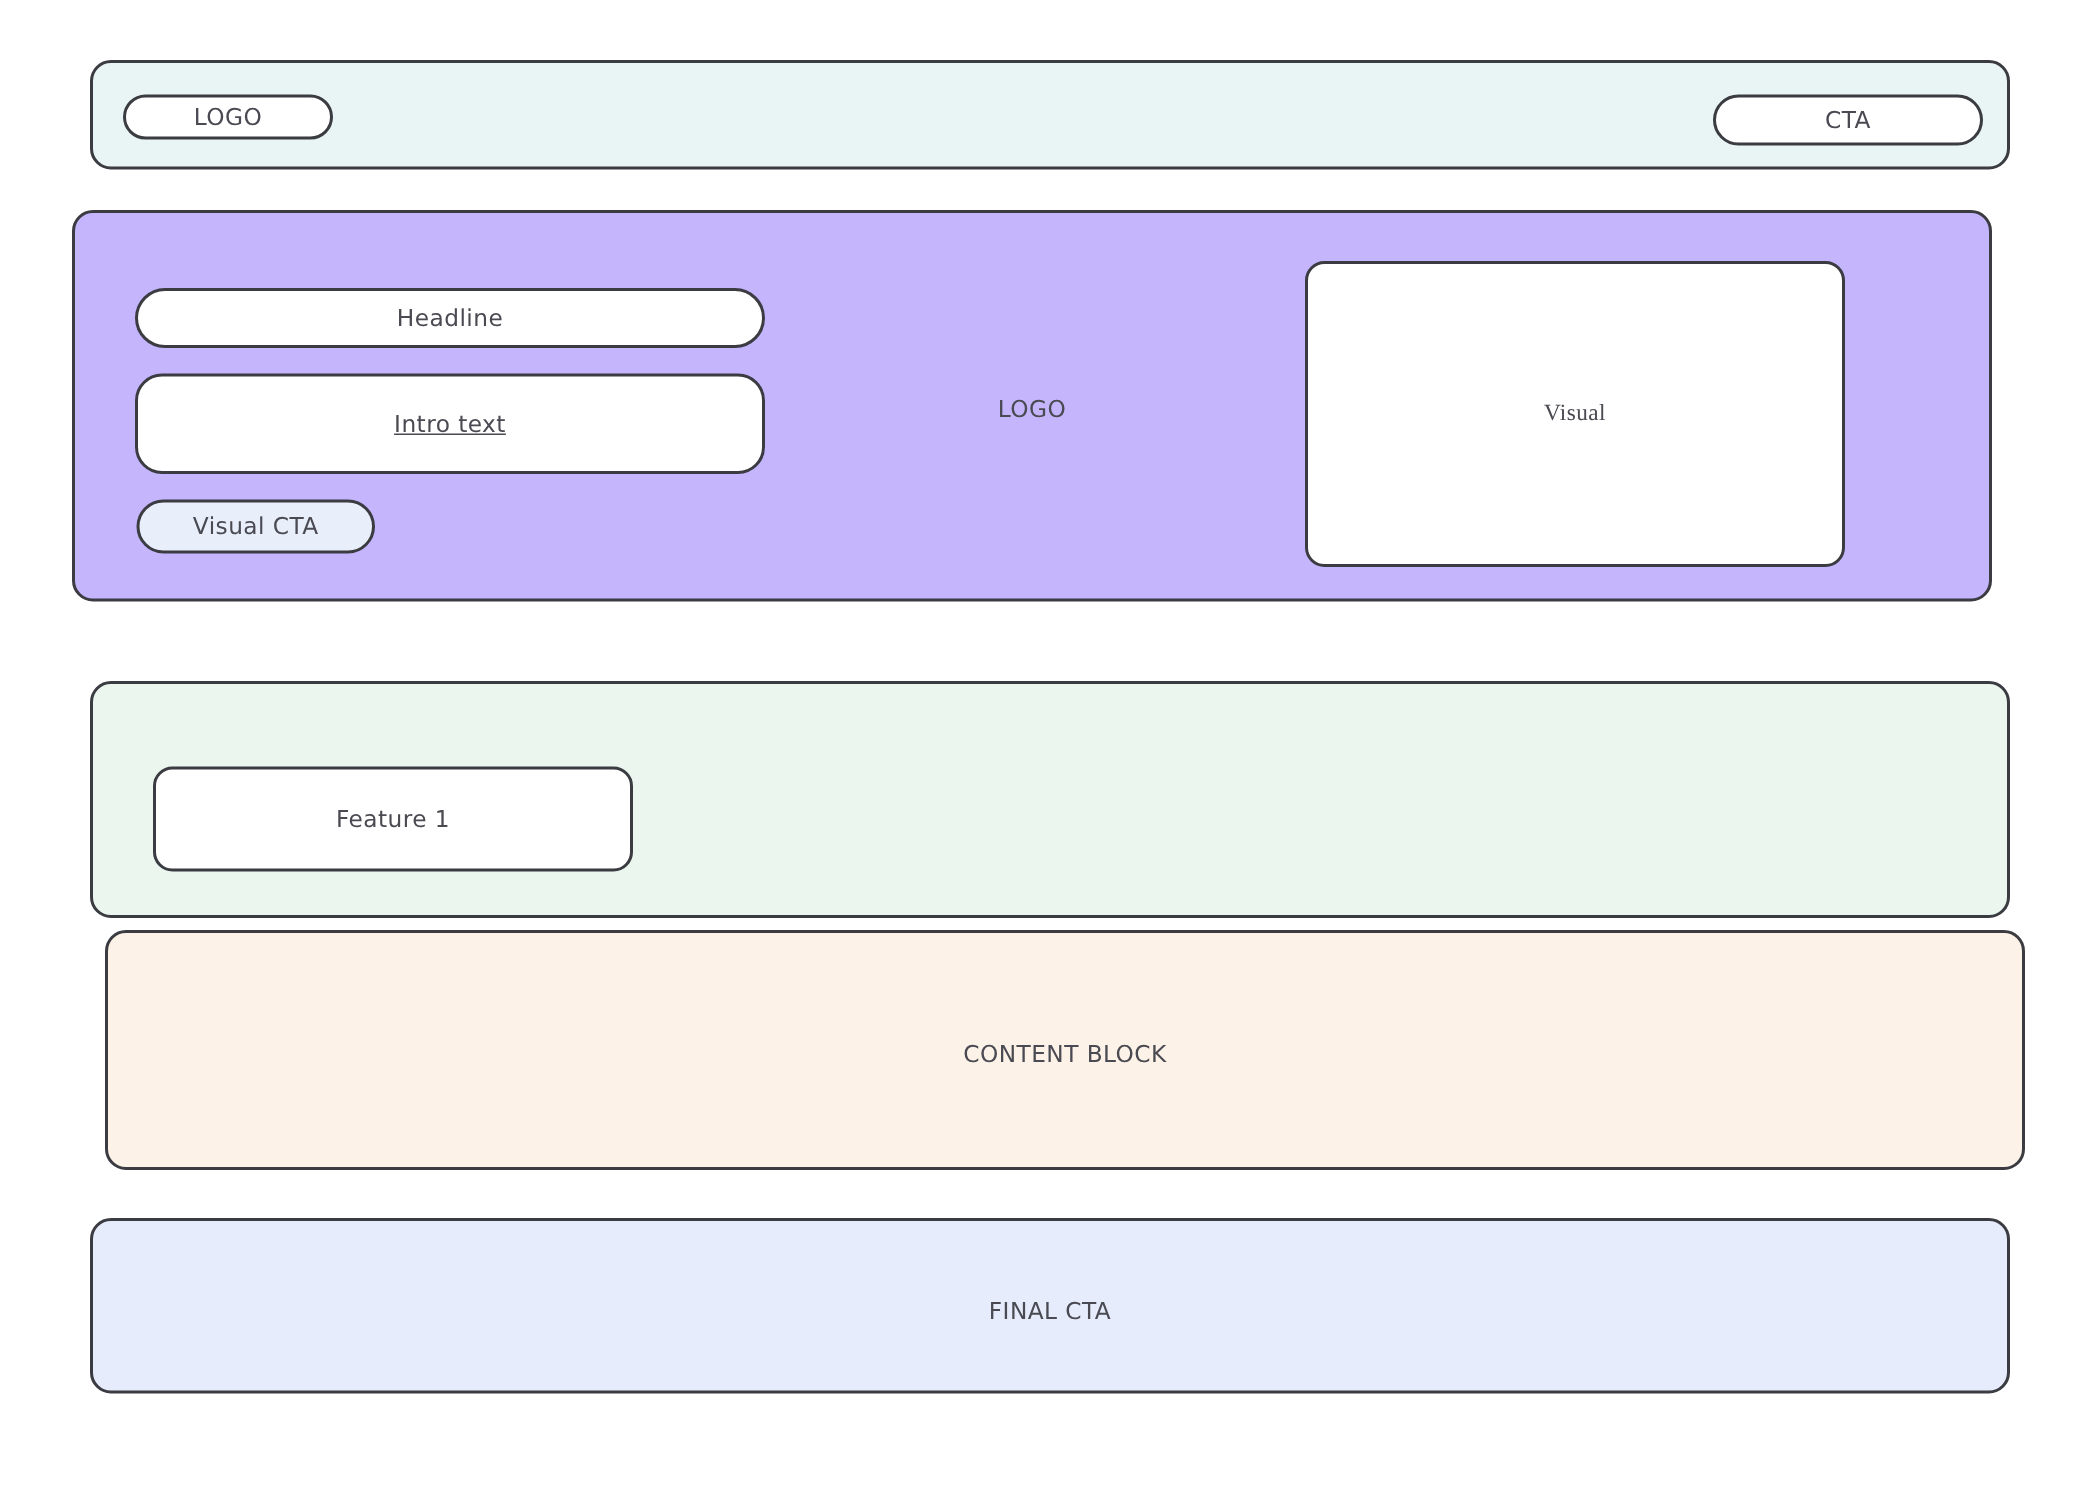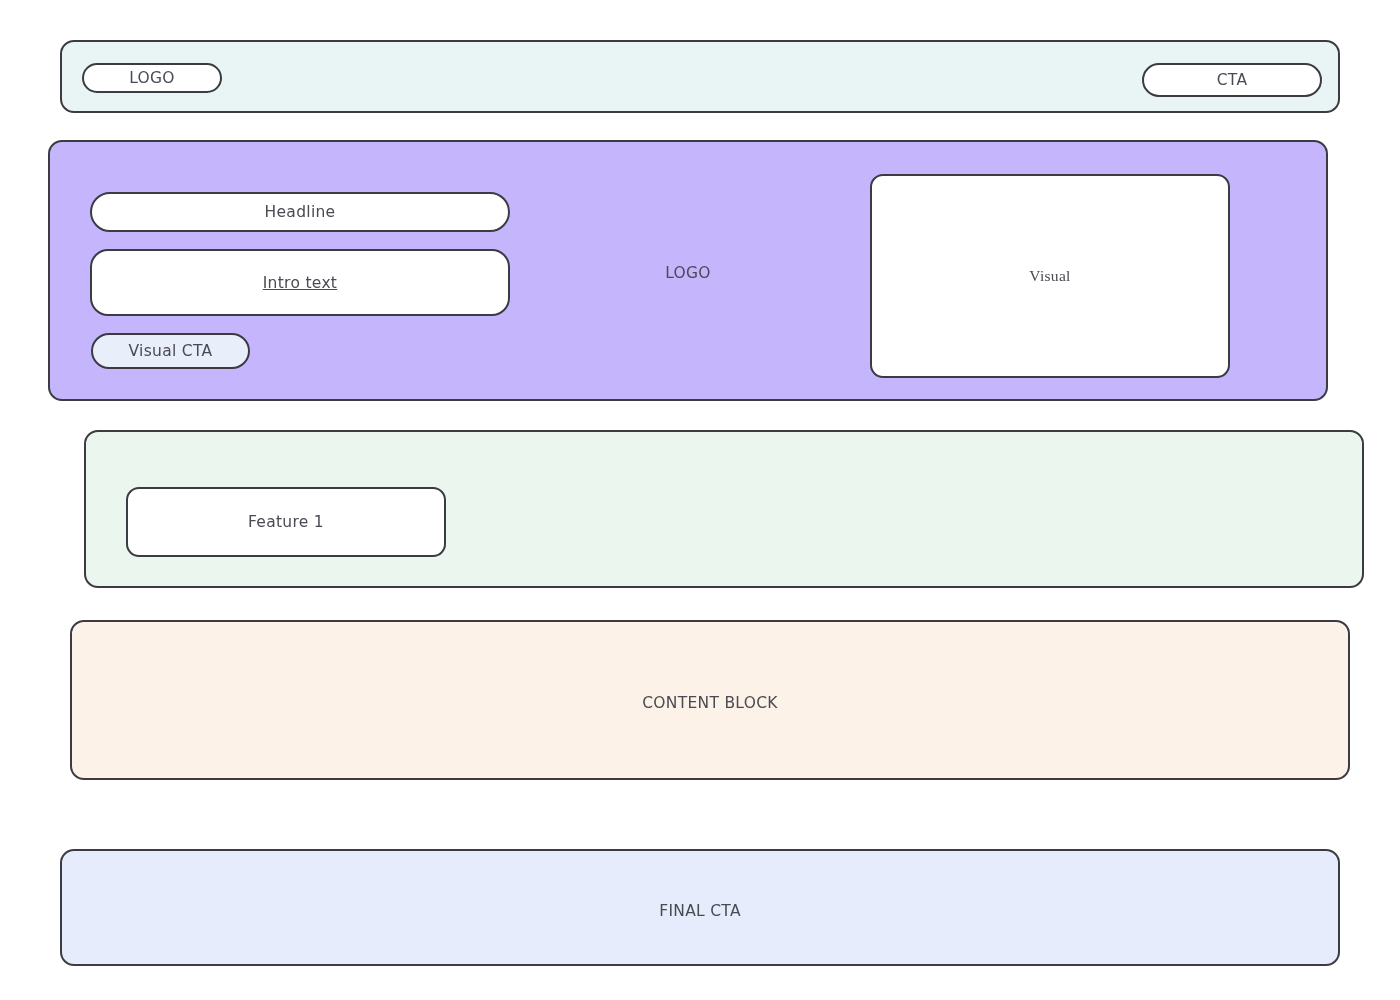--- a/index.html
+++ b/index.html
@@ -111,24 +111,23 @@
   }
   #visual-box {
     left: 820px; top: 32px;
     width: 360px; height: 204px;
     border-radius: 13px;
     font-family: Liberation Serif, serif;
   }
 
   
   #features-band {
-    left: 60px;  top: 430px;
+    left: 60px;  top: 454px;
     width: 1280px; height: 158px;
     background: #ebf7ee;
-    margin-left: 24px;
   }
   .feature-card {
     position: absolute;
     box-sizing: border-box;
     top: 55px;
     width: 320px; height: 70px;
     border: 2.5px solid #3b3b42;
     border-radius: 13px;
     background: #ffffff;
     display: flex;
@@ -147,21 +146,21 @@
   #content-band {
     left: 60px;  top: 620px;
     width: 1280px; height: 160px;
     background: #fdf2e8;
     margin-left: 10px;
   }
   #content-label { top: 72px; }
 
   
   #final-cta-band {
-    left: 60px;  top: 849px;
+    left: 60px;  top: 812px;
     width: 1280px; height: 117px;
     background: #e6ecfb;
   }
   #final-cta-label { top: 51px; }
 </style>
 </head>
 <body>
 
 <div class="wireframe">
 

